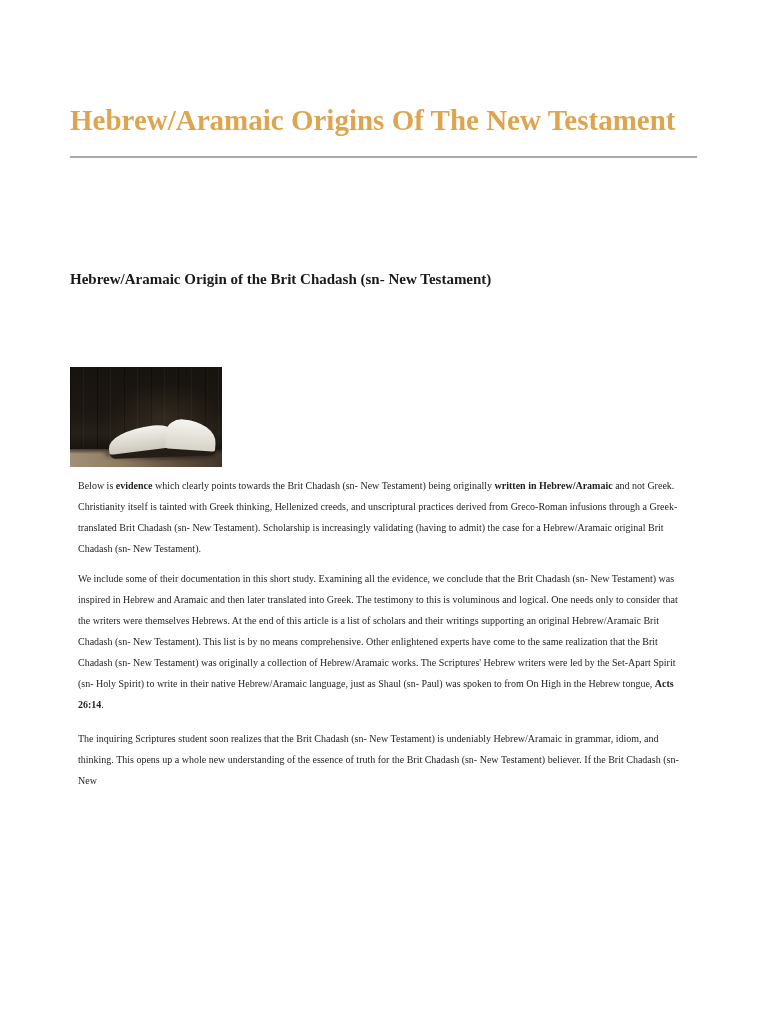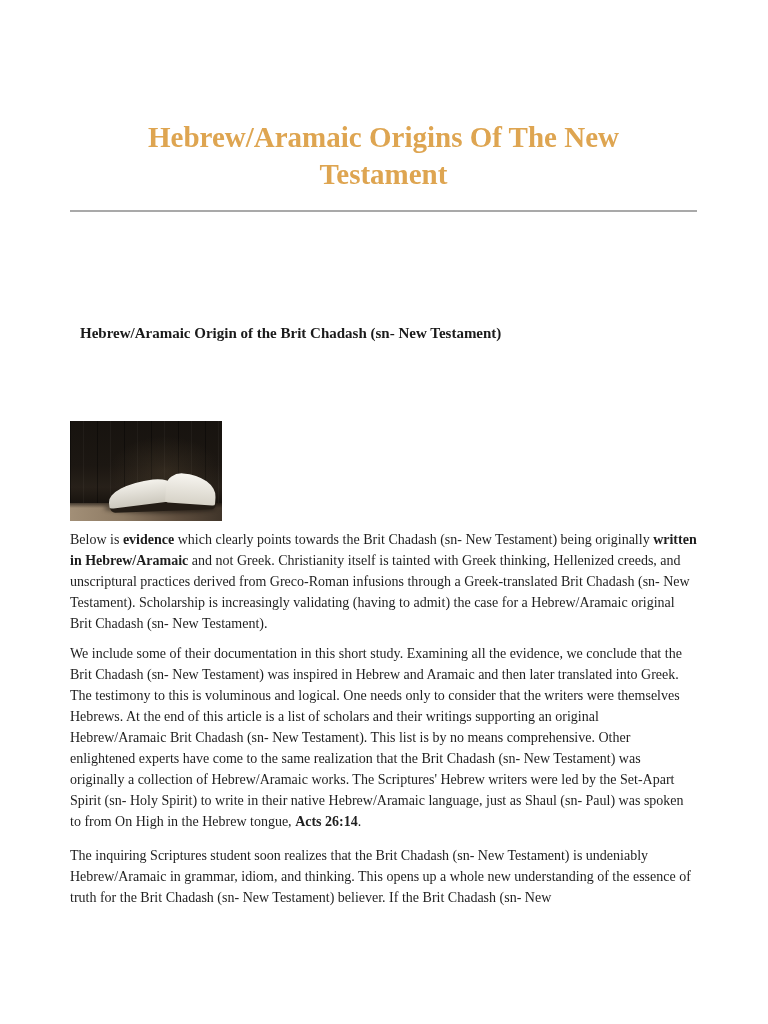--- a/index.html
+++ b/index.html
@@ -7,44 +7,44 @@
     width:768px;height:1024px;background:#ffffff;
     font-family:"Liberation Serif", serif;
     overflow:hidden;
   }
   .page{
     width:627px;
     margin-left:70px;
     color:#1e1e1e;
   }
   .doc-title{
-    margin:17px;
+    margin:0;
     padding-top:102px;
     font-size:29px;
     line-height:37px;
     font-weight:700;
-    text-align:center;
+    text-align:left;
   }
   .title-divider{
     border:none;
     height:2px;
     margin:17px 0 0 0;
   }
   .section-heading{
-    margin:10px;
+    margin:0;
     font-size:15px;
     line-height:20px;
     font-weight:700;
     color:#1a1a1a;
   }
   .sh-1{margin-top:111px;}
   .sh-2{margin-top:33px;}
   .body-para{
-    margin:0;
-    font-size:14px;
+    margin:8px;
+    font-size:10px;
     line-height:21px;
     text-align:left;
   }
   .body-para .b{font-weight:700;}
   .p1{margin-top:8px;}
   .p2{margin-top:9px;}
   .p3{margin-top:13px;}
 
   
   .doc-image{

